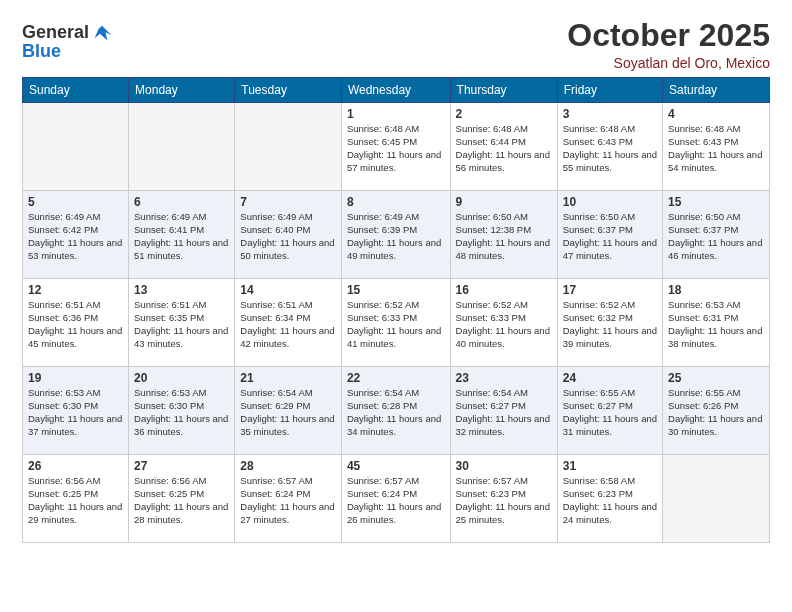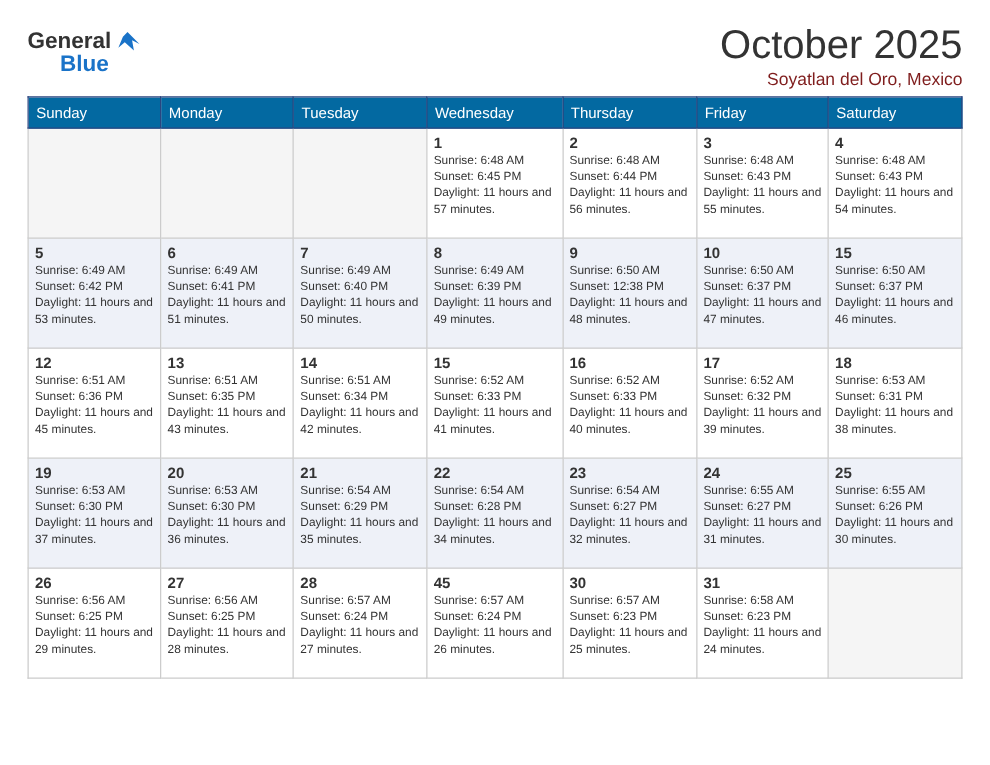--- a/index.html
+++ b/index.html
@@ -35,21 +35,21 @@
     .logo-icon {
       width: 22px;
       height: 22px;
       margin-left: 2px;
     }
     .title-block {
       text-align: right;
     }
     .month-title {
       font-size: 32px;
-      font-weight: normal;
+      font-weight: bold;
       color: #333;
       line-height: 1.1;
     }
     .location {
       font-size: 14px;
       color: #7f1d1d;
       margin-top: 2px;
     }
     .calendar {
       width: 100%;
@@ -98,21 +98,21 @@
 <div class="page">
   <div class="header-row">
     <div class="logo">
       <div>
         <div style="display:flex;align-items:center;">
           <span class="logo-text logo-general">General</span>
           <svg class="logo-icon" viewBox="0 0 30 30">
             <polygon points="15,5 28,18 20,14 22,25 12,16 5,22 10,10" fill="#1a73c8"></polygon>
           </svg>
         </div>
-        <div class="logo-text logo-blue" style="margin-top:-2px;text-align:center;">Blue</div>
+        <div class="logo-text logo-blue" style="margin-top:-2px;">Blue</div>
       </div>
     </div>
     <div class="title-block">
       <div class="month-title">October 2025</div>
       <div class="location">Soyatlan del Oro, Mexico</div>
     </div>
   </div>
 
   <table class="calendar">
     <thead>

